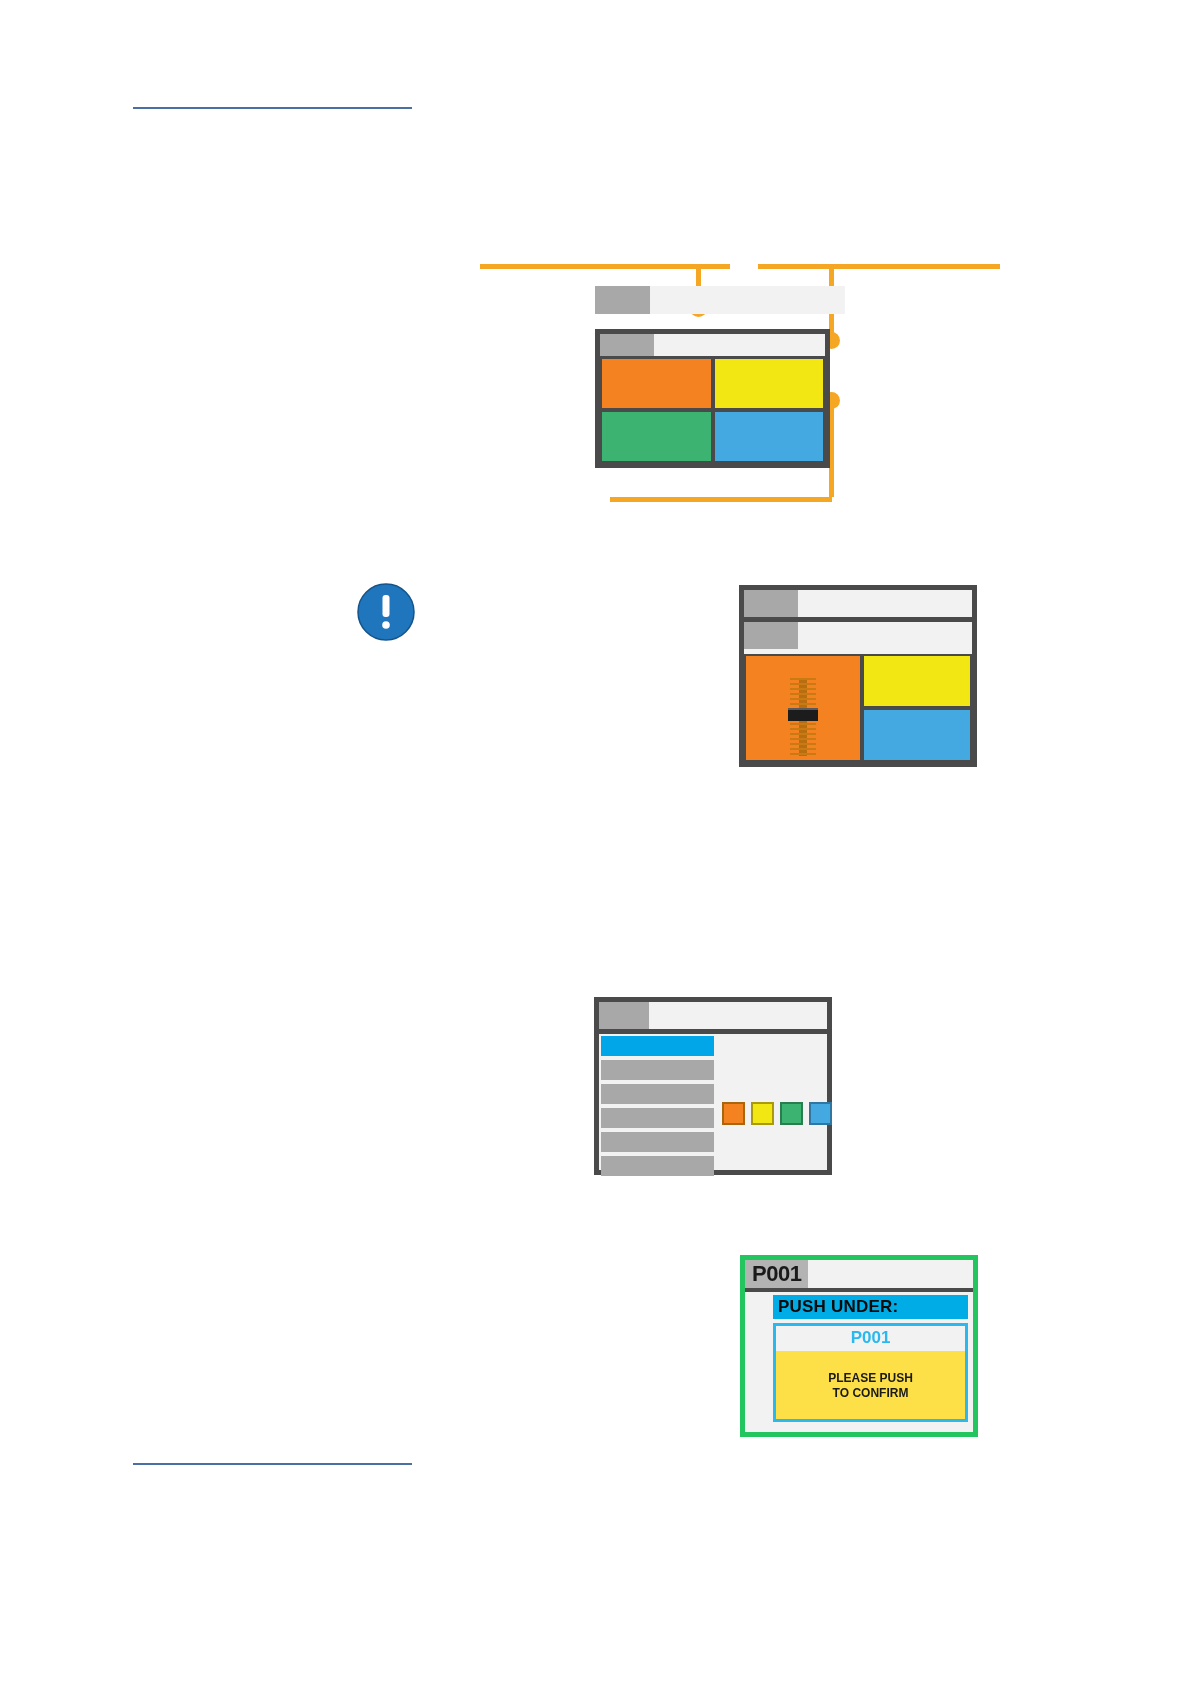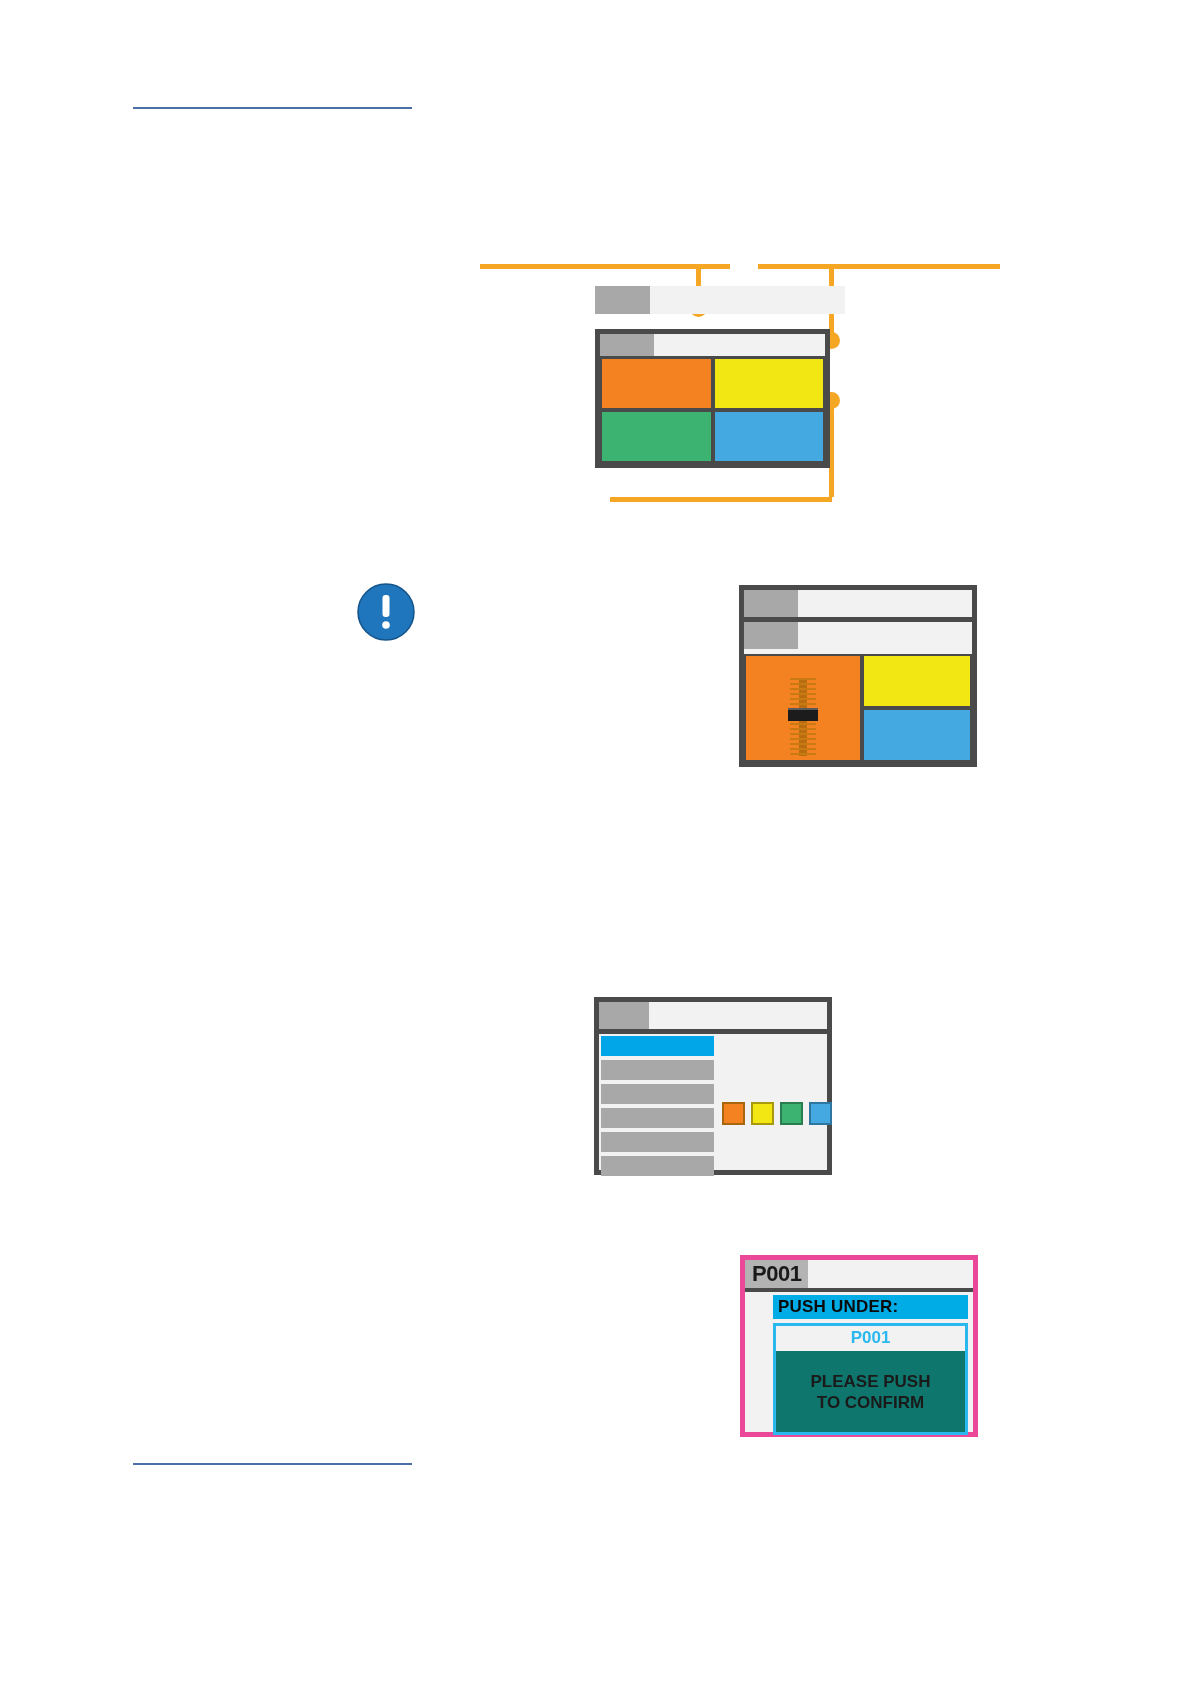--- a/index.html
+++ b/index.html
@@ -238,21 +238,21 @@
     box-sizing: border-box;
   }
 
   
   #diagram-four {
     position: absolute;
     left: 740px;
     top: 1255px;
     width: 238px;
     height: 182px;
-    border: 5px solid #ec4899;
+    border: 5px solid #22c55e;
     box-sizing: border-box;
     background: #f2f2f2;
   }
   .d4-title {
     height: 28px;
     display: flex;
     align-items: center;
     background: #f2f2f2;
   }
   .d4-title .chip {
@@ -290,23 +290,23 @@
     color: #2bb8ee;
     font-size: 17px;
     font-weight: bold;
     text-align: center;
     padding: 2px 0 3px 0;
   }
   .d4-confirm {
     margin-top: -3px;
     border: 3px solid #2bb8ee;
     border-top: none;
-    background: #0f766e;
+    background: #fde047;
     color: #1a1a1a;
-    font-size: 17px;
+    font-size: 12px;
     font-weight: bold;
     text-align: center;
     line-height: 1.25;
     padding: 20px 0 18px 0;
   }
 
   
   #notice-icon {
     position: absolute;
     left: 357px;

